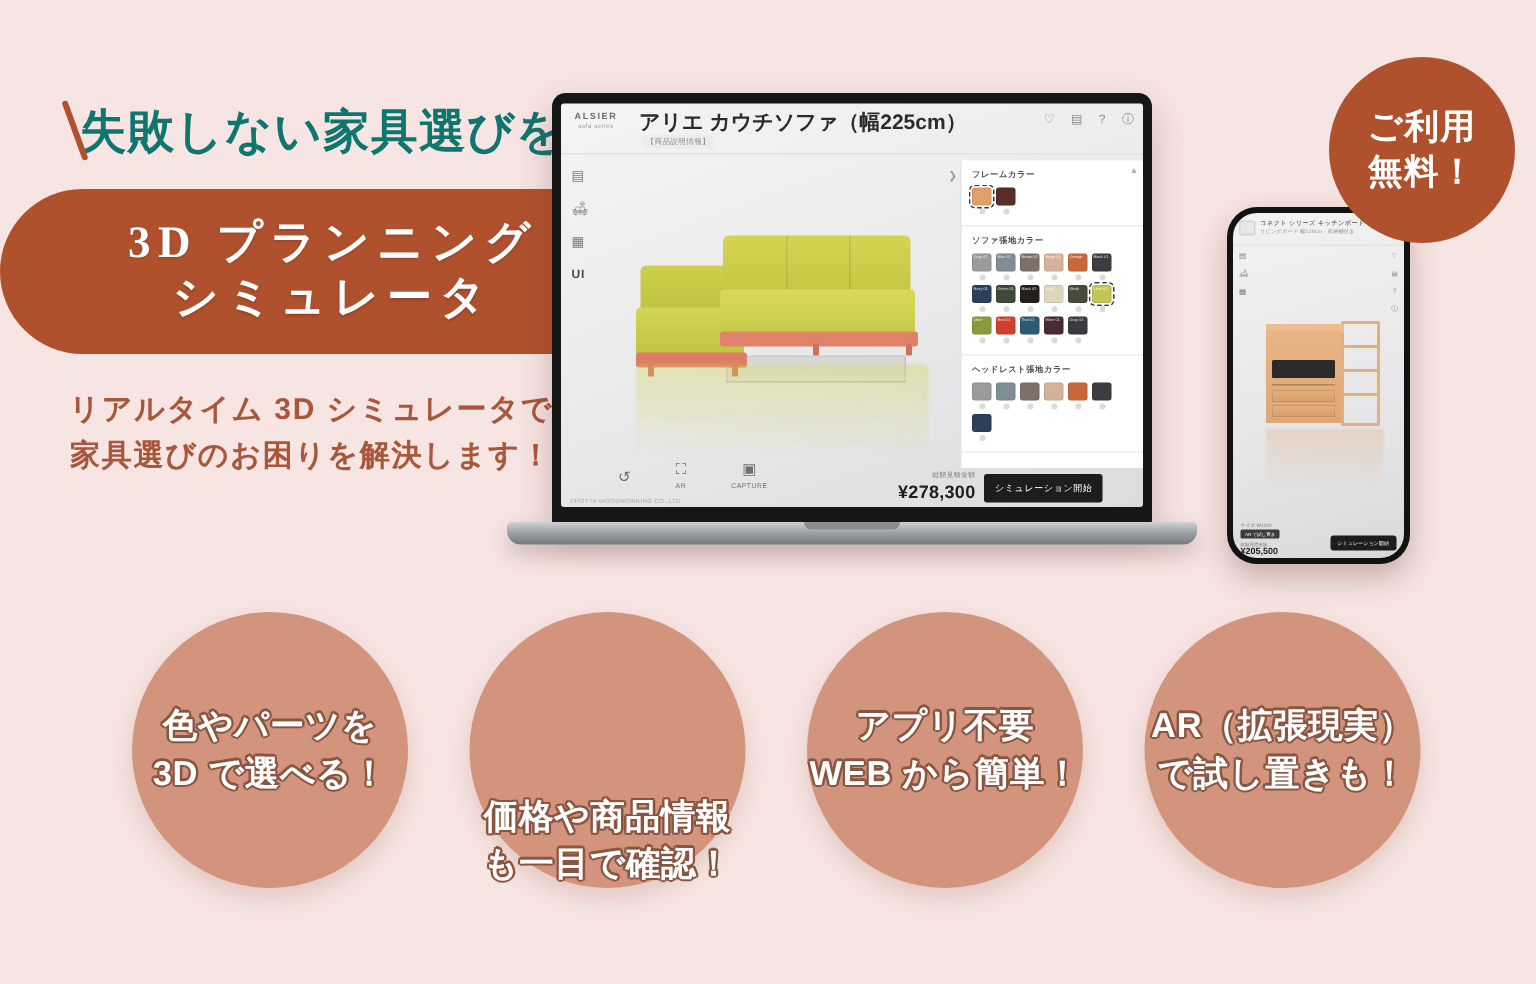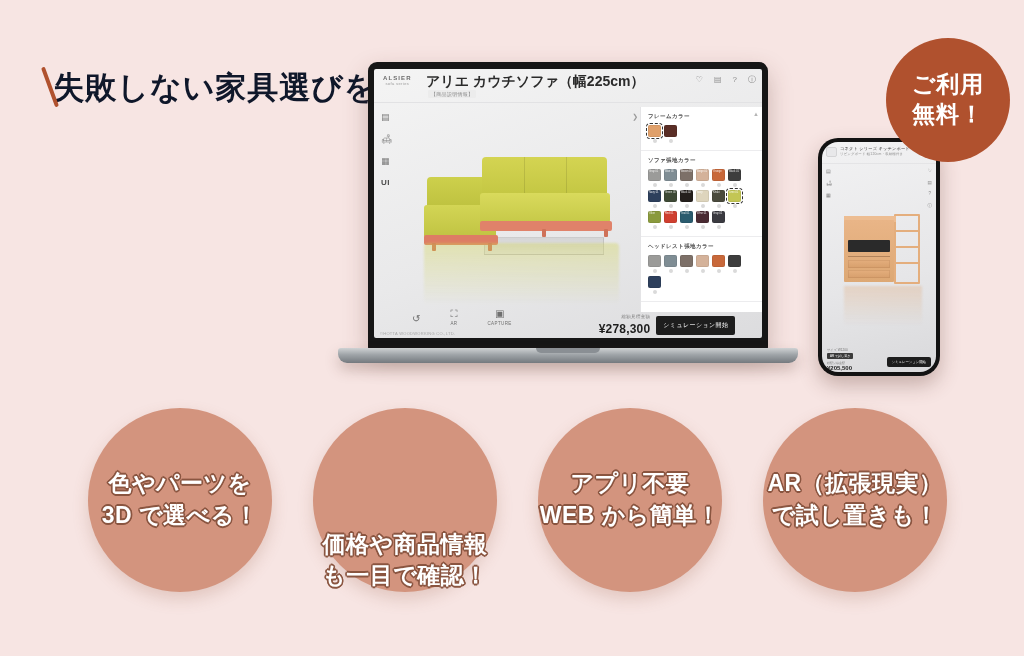--- a/index.html
+++ b/index.html
@@ -12,21 +12,21 @@
   .stage { position:absolute; inset:0; }
 
   
   .hero { position:absolute; left:0; top:60px; width:430px; }
 
   .kicker-wrap {
     position:relative; height:56px;
     display:flex; align-items:center; justify-content:center;
   }
   .kicker {
-    font-size:31px; font-weight:700; color:#0f172a;
+    font-size:31px; font-weight:700; color:#0f766e;
     letter-spacing:1px; white-space:nowrap;
   }
   .slash {
     position:absolute; top:6px; width:4px; height:42px;
     background:#b0512e; border-radius:2px;
   }
   .slash.left  { left:48px;  transform:rotate(-20deg); }
   .slash.right { right:30px; transform:rotate(20deg); }
 
   .banner {
@@ -248,21 +248,29 @@
 
 <div class="stage">
 
   <div class="hero">
     <div class="kicker-wrap">
       <span class="slash left"></span>
       <span class="kicker">失敗しない家具選びを</span>
       <span class="slash right"></span>
     </div>
 
-
+    <div class="banner">
+      <div class="banner-line">3D プランニング</div>
+      <div class="banner-line">シミュレータ</div>
+    </div>
+
+    <div class="lede">
+      <div class="lede-line">リアルタイム 3D シミュレータで</div>
+      <div class="lede-line">家具選びのお困りを解決します！</div>
+    </div>
   </div>
 
   <div class="free-badge">
     <span>ご利用</span>
     <span>無料！</span>
   </div>
 
   <div class="laptop">
     <div class="lid">
       <div class="screen">

